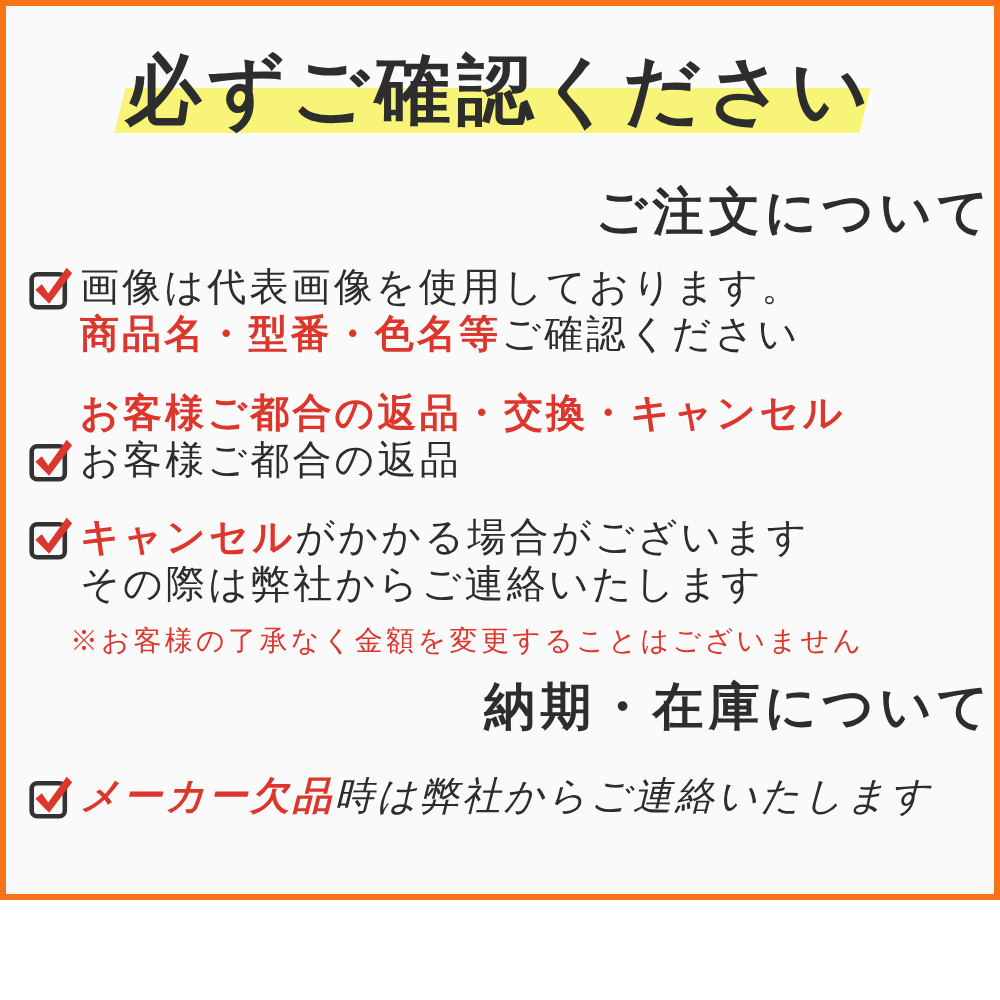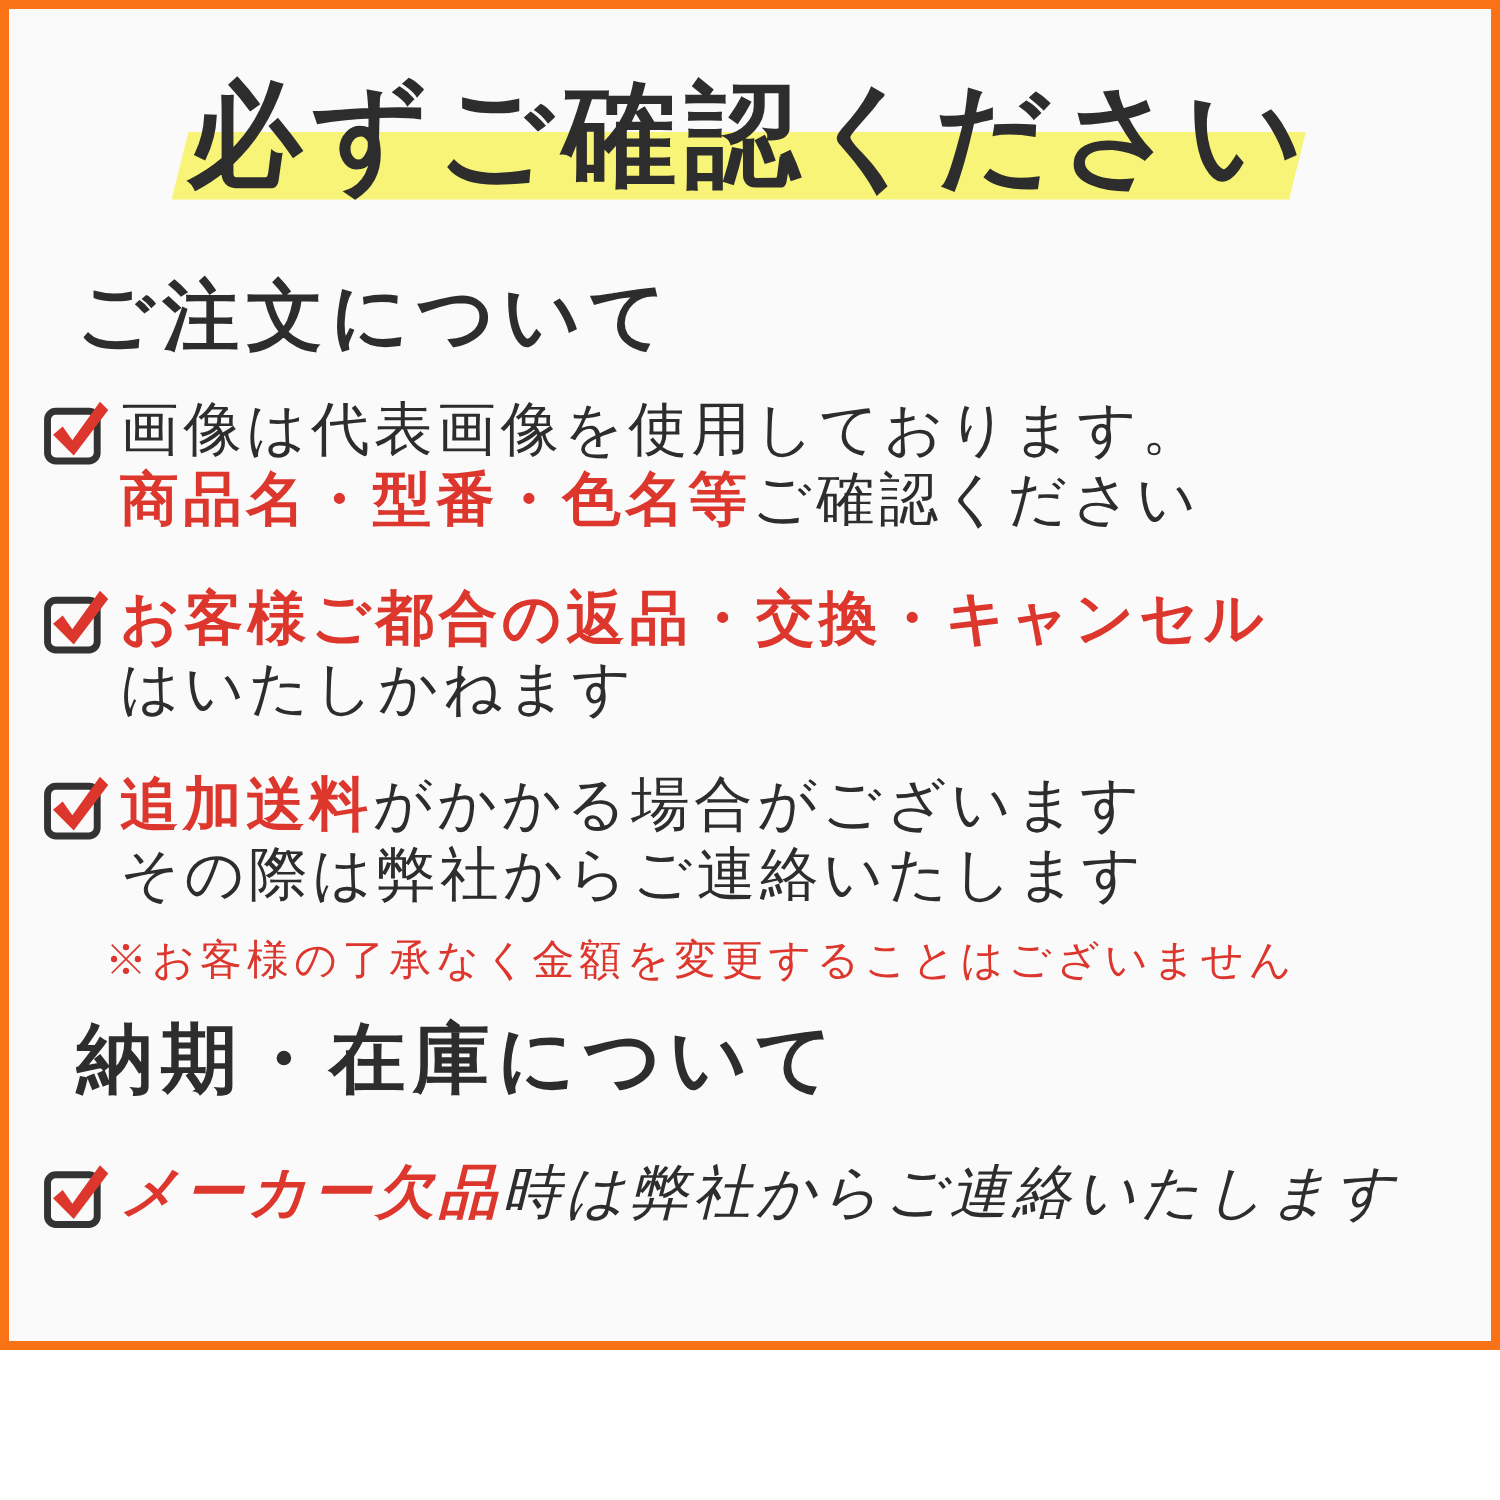--- a/index.html
+++ b/index.html
@@ -30,35 +30,36 @@
   .title{
     position:relative;z-index:1;
     margin:0;
     font-size:76px;font-weight:700;
     letter-spacing:0.08em;
     color:#2e2d2d;
     white-space:nowrap;
   }
   
   .heading{
-    margin:0;padding-left:45px;
+    margin:0;padding-left:25px;
     font-size:51px;font-weight:700;
     letter-spacing:0.1em;
     color:#2e2d2d;line-height:1.2;
     white-space:nowrap;
+    text-align:right;
   }
   .heading-order{margin-top:36px;}
   .heading-stock{margin-top:18px;}
   
   .item{
     display:flex;align-items:flex-start;
     padding-left:22px;
   }
   .item-1{margin-top:20px;}
-  .item-2{margin-top:32px;}
+  .item-2{margin-top:32px;align-items:flex-end;}
   .item-3{margin-top:30px;}
   .item-4{margin-top:22px;}
   .item-5{margin-top:34px;font-style:italic;}
   .cb{flex:0 0 auto;width:46px;height:46px;margin-top:2px;margin-right:6px;}
   .lines{flex:1 1 auto;}
   .line{
     margin:0;
     font-size:39px;line-height:47px;
     letter-spacing:0.08em;
     color:#2e2d2d;
@@ -101,33 +102,33 @@
 
   <div class="item item-2">
     <span class="cb">
       <svg viewBox="0 0 50 50" width="46" height="46" aria-hidden="true">
         <rect x="4" y="10" width="36" height="36" rx="6" fill="none" stroke="#333333" stroke-width="5"></rect>
         <polygon points="8,27 15,21 22,31 42,3 48,9 23,42" fill="#dc362d"></polygon>
       </svg>
     </span>
     <div class="lines">
       <p class="line"><span class="seg-red">お客様ご都合の返品・交換・キャンセル</span></p>
-      <p class="line"><span class="seg-dark">はいたしかねます</span></p>
+      <p class="line"><span class="seg-dark">お客様ご都合の返品</span></p>
     </div>
   </div>
 
   <div class="item item-3">
     <span class="cb">
       <svg viewBox="0 0 50 50" width="46" height="46" aria-hidden="true">
         <rect x="4" y="10" width="36" height="36" rx="6" fill="none" stroke="#333333" stroke-width="5"></rect>
         <polygon points="8,27 15,21 22,31 42,3 48,9 23,42" fill="#dc362d"></polygon>
       </svg>
     </span>
     <div class="lines">
-      <p class="line"><span class="seg-red">追加送料</span><span class="seg-dark">がかかる場合がございます</span></p>
+      <p class="line"><span class="seg-red">キャンセル</span><span class="seg-dark">がかかる場合がございます</span></p>
       <p class="line"><span class="seg-dark">その際は弊社からご連絡いたします</span></p>
       <p class="note">※お客様の了承なく金額を変更することはございません</p>
     </div>
   </div>
 
   <h2 class="heading heading-stock">納期・在庫について</h2>
 
 
   <div class="item item-5">
     <span class="cb">

